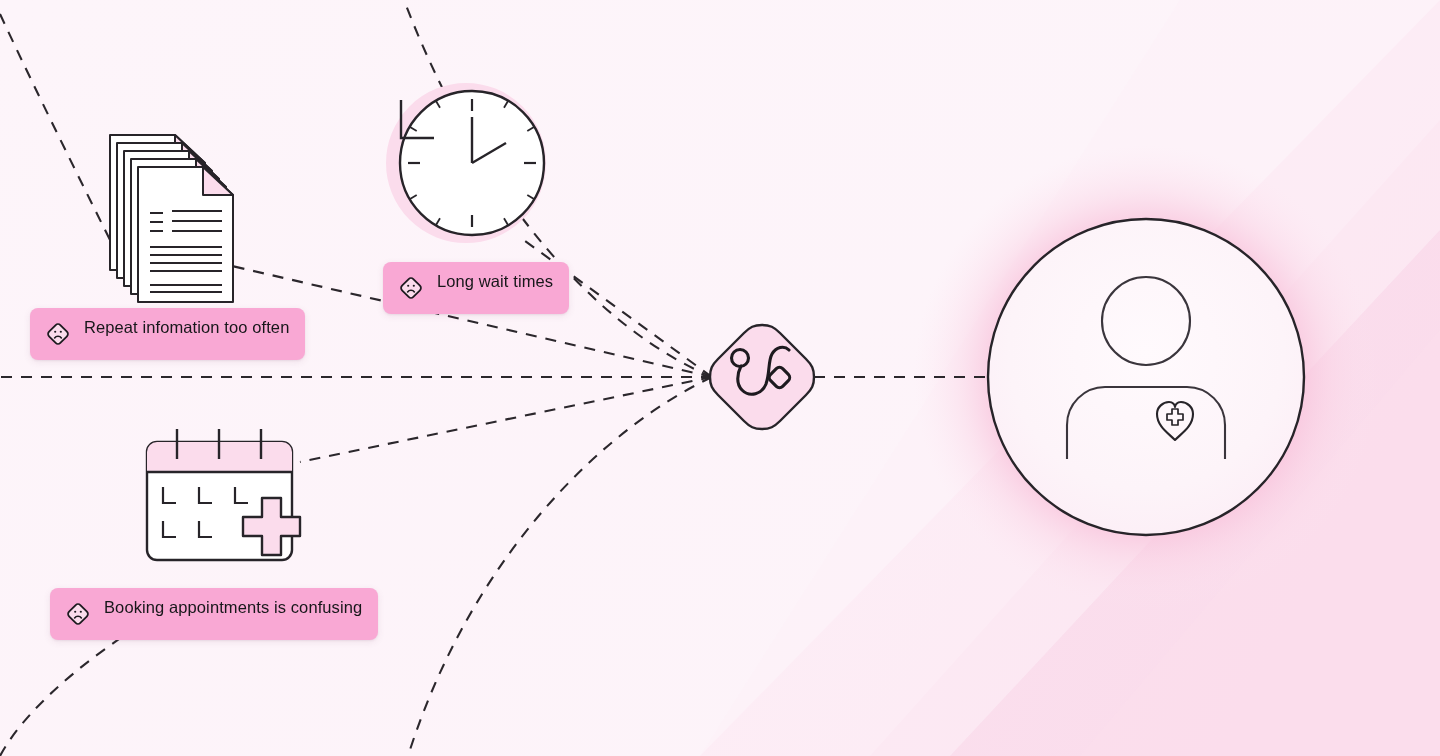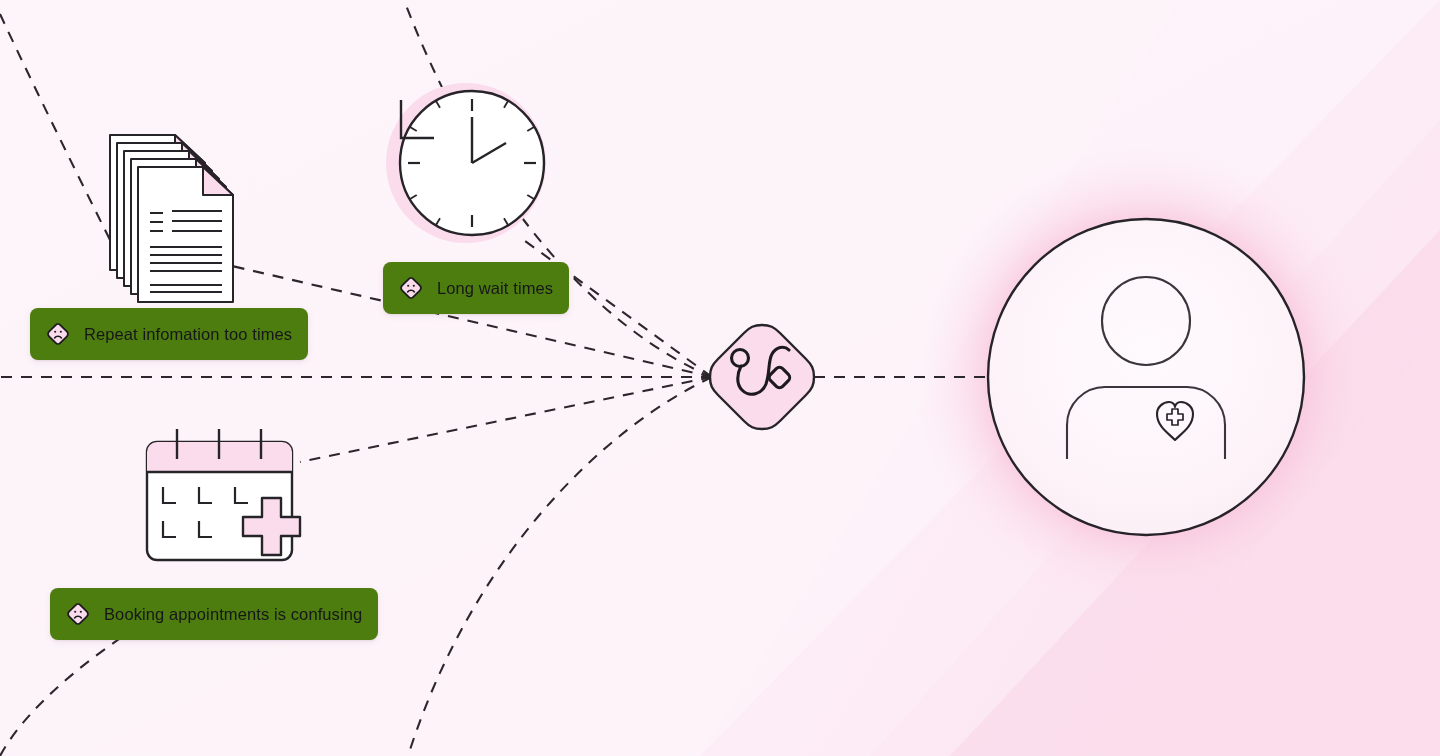--- a/index.html
+++ b/index.html
@@ -23,23 +23,22 @@
   }
   #diagram-svg {
     position: absolute;
     inset: 0;
     width: 1440px;
     height: 756px;
   }
   .pain-card {
     position: absolute;
     display: flex;
-    align-items: center;
     gap: 11px;
-    background: #4d7c0f;
+    background: #f9a8d4;
     border-radius: 8px;
     padding: 11px 16px 11px 13px;
     box-shadow: 0 2px 7px rgba(120, 60, 95, 0.10), 0 1px 2px rgba(120,60,95,0.07);
     white-space: nowrap;
   }
   .pain-card .card-label {
     font-size: 16.5px;
     color: #17171a;
     letter-spacing: 0.1px;
     line-height: 1;
@@ -246,21 +245,21 @@
     </g>
   </svg>
 
   <div class="pain-card" style="left:30px; top:308px;">
     <svg class="sad-icon" viewBox="0 0 32 32">
       <rect x="7.5" y="7.5" width="17" height="17" rx="3.5" ry="3.5" transform="rotate(45 16 16)" fill="#fbdcec" stroke="#1d1a1f" stroke-width="1.9"></rect>
       <circle cx="13" cy="13.6" r="1.15" fill="#1d1a1f"></circle>
       <circle cx="19" cy="13.6" r="1.15" fill="#1d1a1f"></circle>
       <path d="M12.4 20.2 C 14 17.9 18 17.9 19.6 20.2" fill="none" stroke="#1d1a1f" stroke-width="1.7" stroke-linecap="round"></path>
     </svg>
-    <span class="card-label">Repeat infomation too times</span>
+    <span class="card-label">Repeat infomation too often</span>
   </div>
 
   <div class="pain-card" style="left:383px; top:262px;">
     <svg class="sad-icon" viewBox="0 0 32 32">
       <rect x="7.5" y="7.5" width="17" height="17" rx="3.5" ry="3.5" transform="rotate(45 16 16)" fill="#fbdcec" stroke="#1d1a1f" stroke-width="1.9"></rect>
       <circle cx="13" cy="13.6" r="1.15" fill="#1d1a1f"></circle>
       <circle cx="19" cy="13.6" r="1.15" fill="#1d1a1f"></circle>
       <path d="M12.4 20.2 C 14 17.9 18 17.9 19.6 20.2" fill="none" stroke="#1d1a1f" stroke-width="1.7" stroke-linecap="round"></path>
     </svg>
     <span class="card-label">Long wait times</span>

